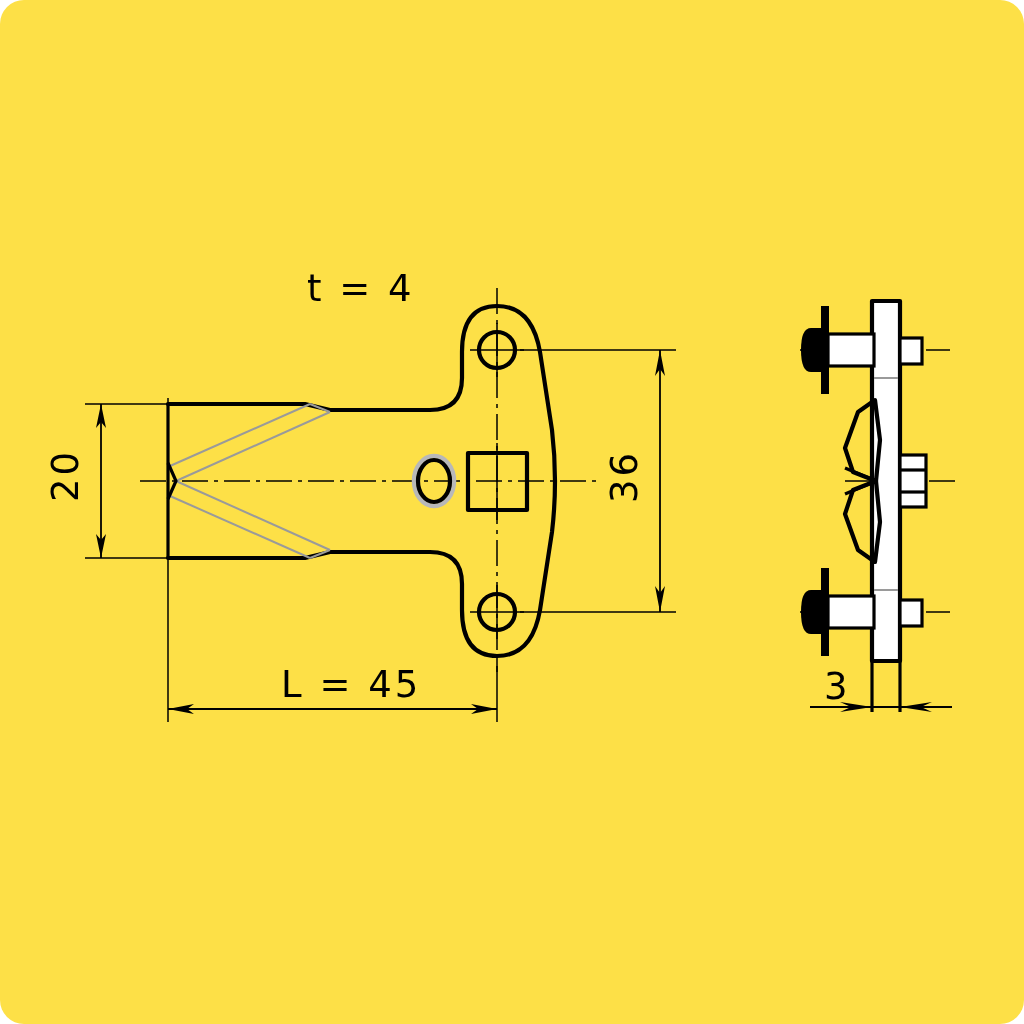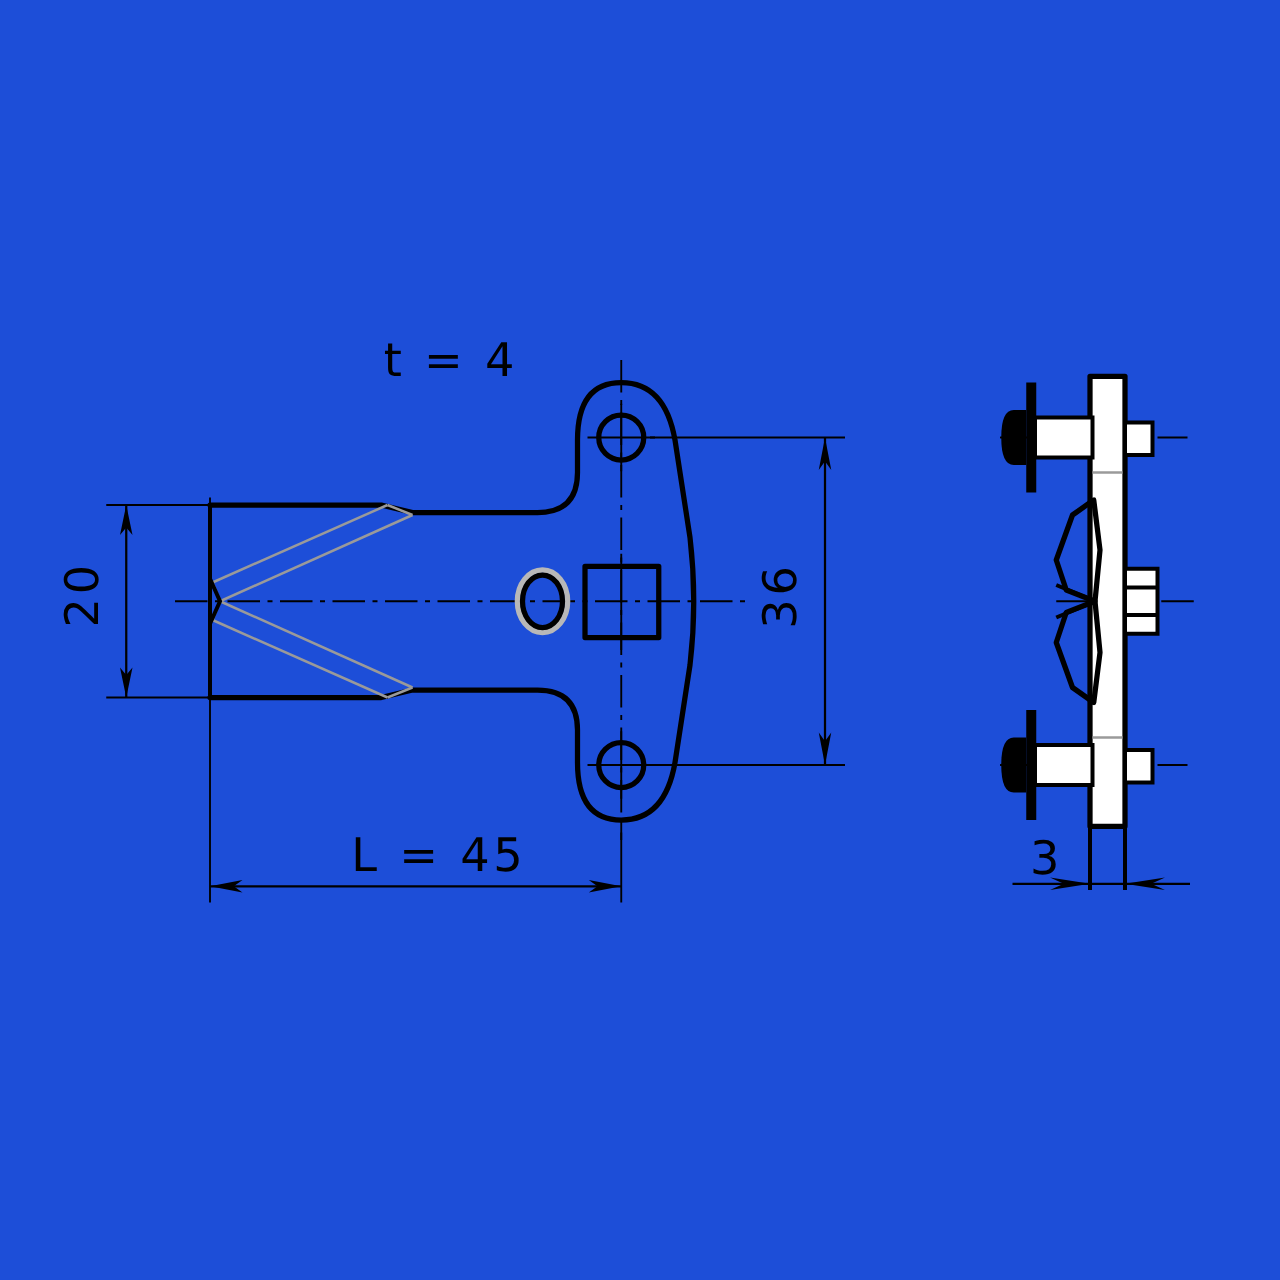--- a/index.html
+++ b/index.html
@@ -10,21 +10,22 @@
   body {
     width: 1024px;
     height: 1024px;
     font-family: "DejaVu Sans", sans-serif;
     overflow: hidden;
   }
   #drawing-root {
     position: relative;
     width: 1024px;
     height: 1024px;
-    background: #1d4ed8;
+    background: #fde047;
+    border-radius: 24px;
   }
   svg#cad {
     display: block;
     width: 1024px;
     height: 1024px;
   }
   .outline {
     fill: none;
     stroke: #000000;
     stroke-width: 4.2;

